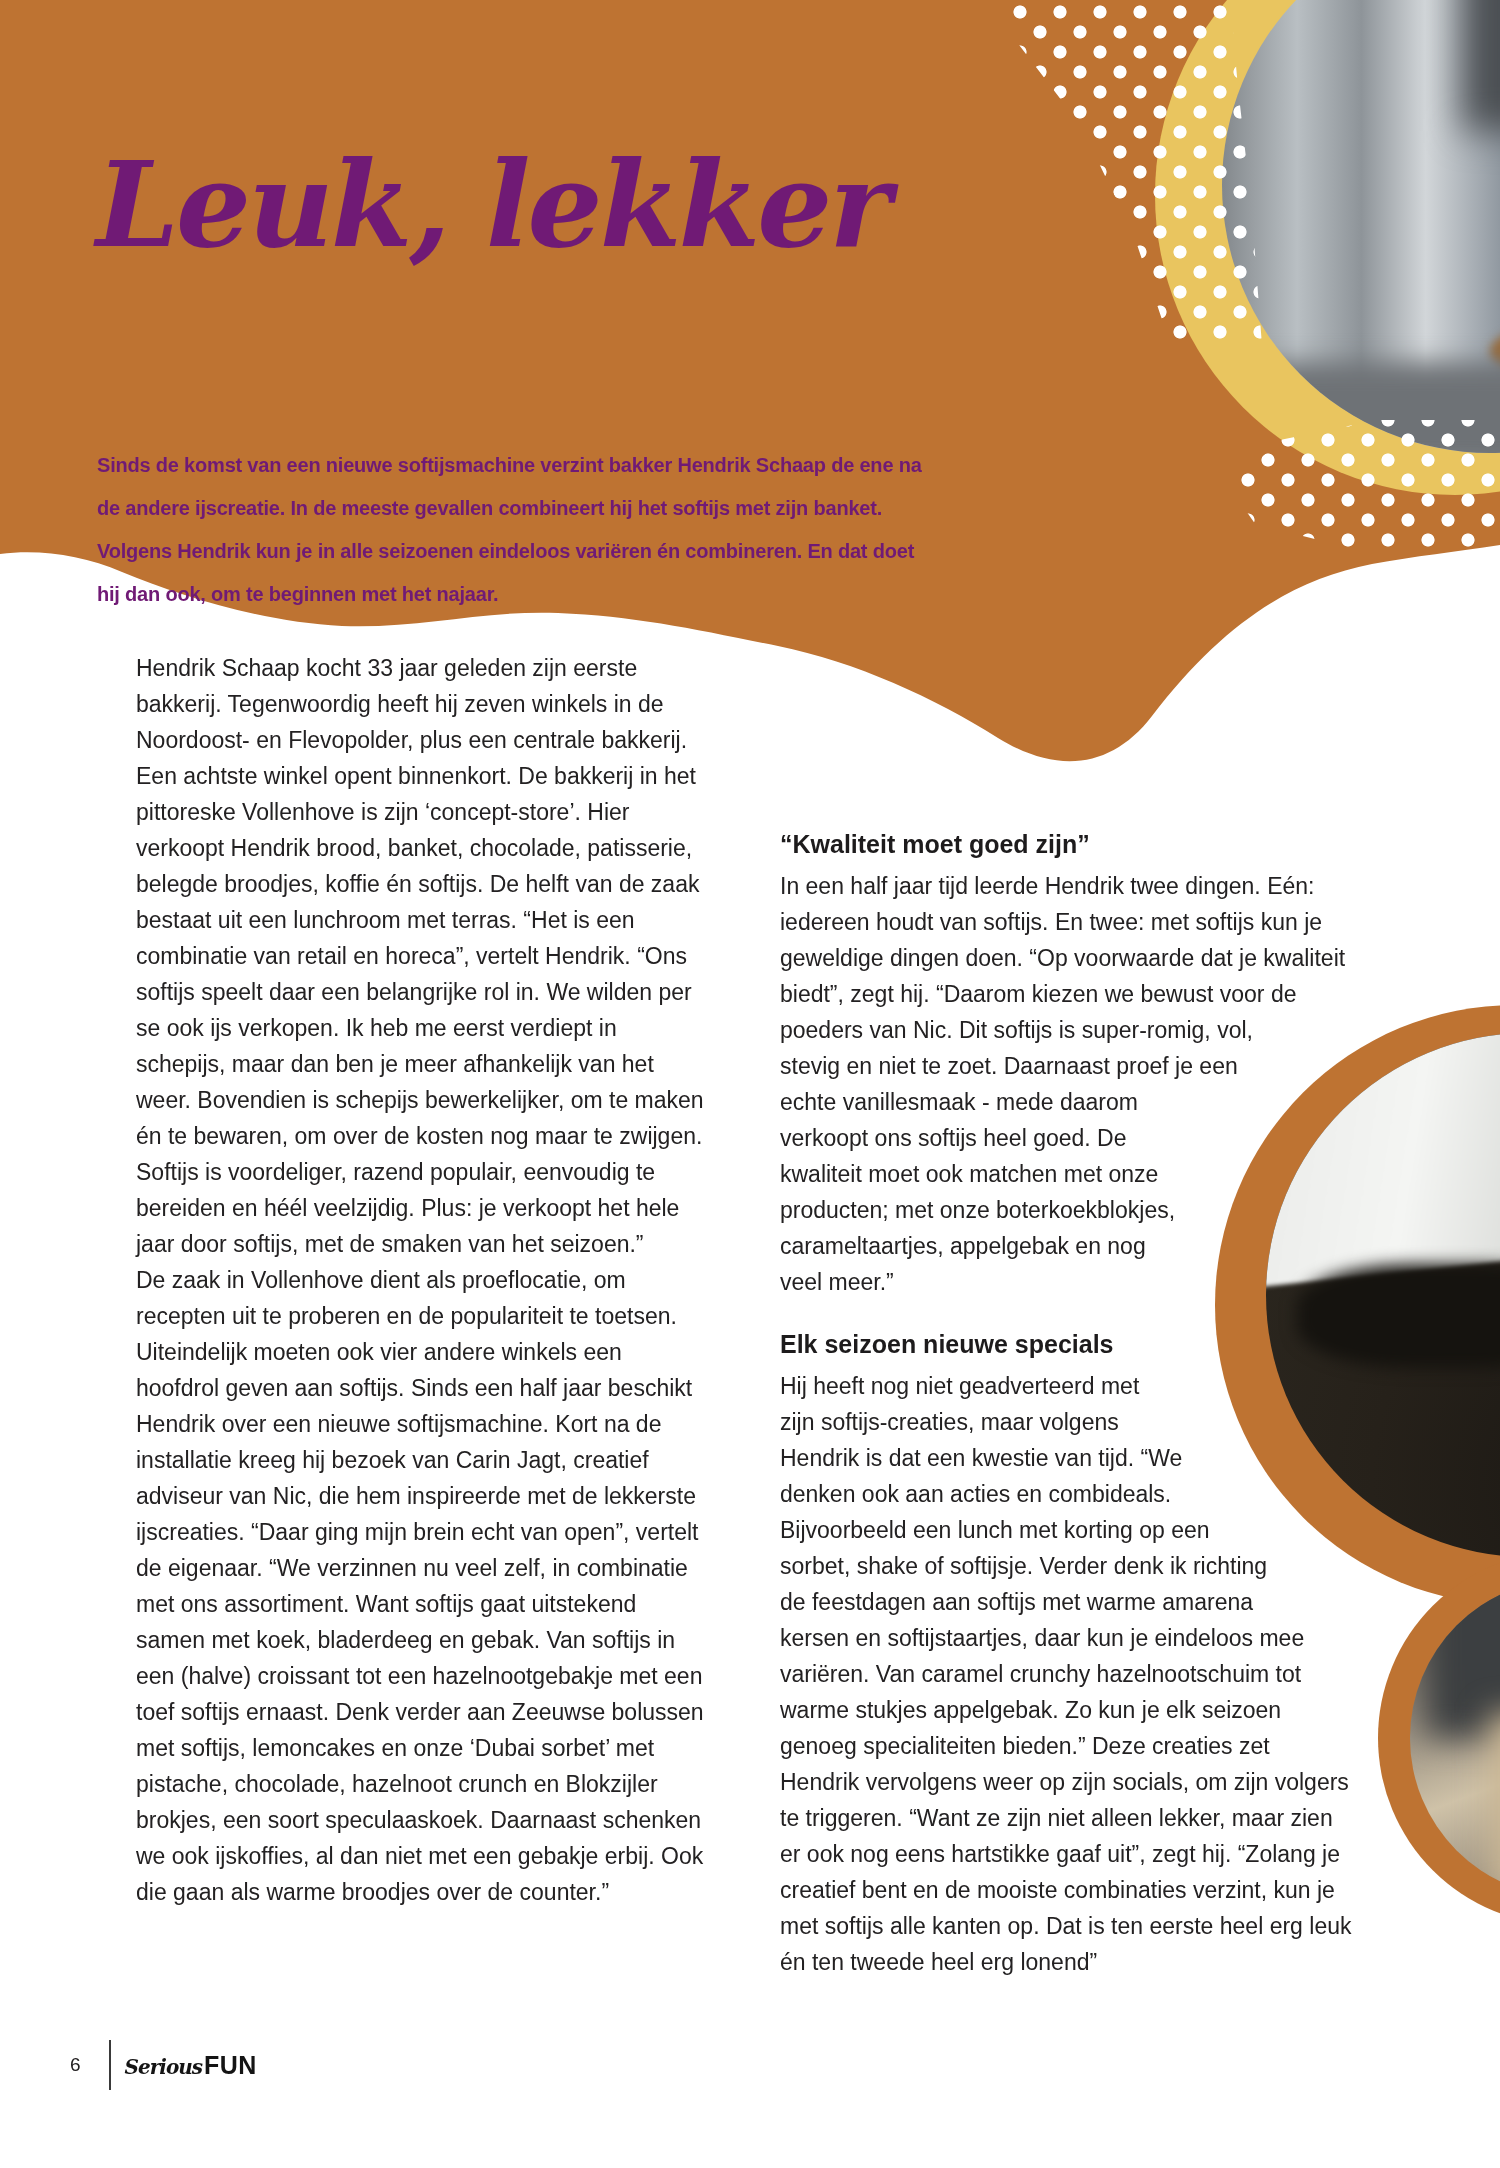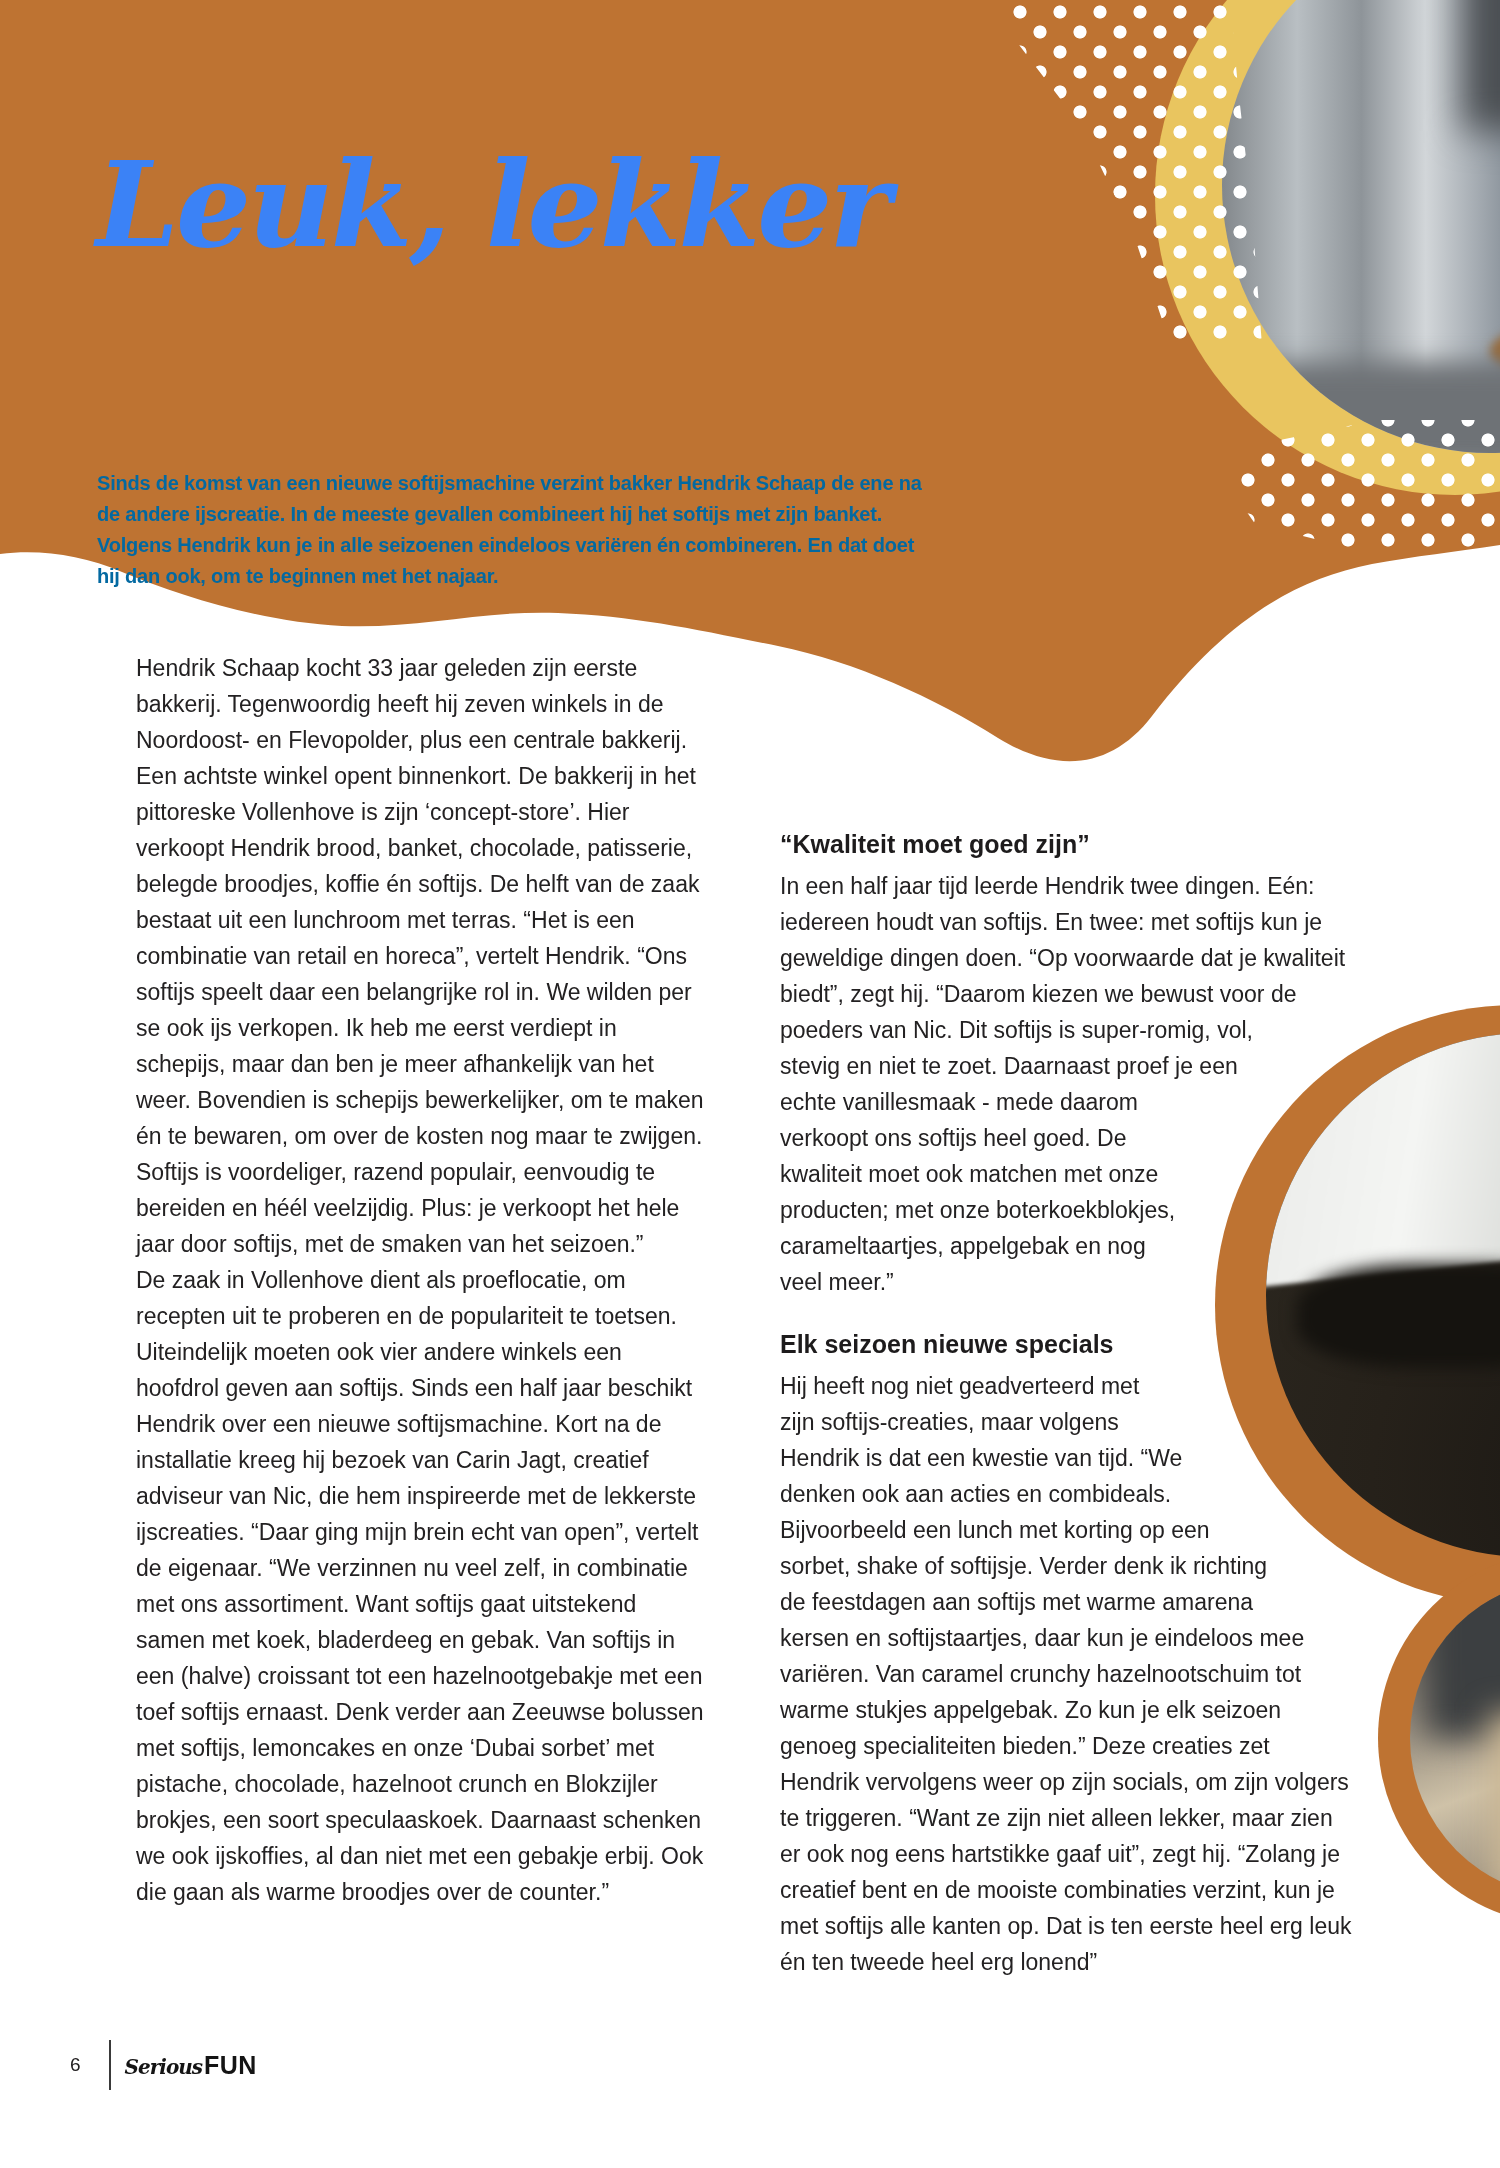--- a/index.html
+++ b/index.html
@@ -40,25 +40,25 @@
   .m-cone{position:absolute;left:40%;top:45%;width:37%;height:53%;filter:blur(1px);
     clip-path:polygon(28% 0,100% 10%,52% 100%);
     background:linear-gradient(30deg,#7c4f1d 0%,#b5823a 40%,#d29a48 60%,#96662a 100%);}
   
   .ring-detail{left:1378px;top:1551px;width:374px;height:374px;z-index:2;}
   .photo-detail{left:1410px;top:1579px;width:318px;height:318px;z-index:3;
     background:linear-gradient(160deg,#4a4a48 0%,#8c8478 30%,#cfc2a8 55%,#9e9483 75%,#6b655c 100%);}
   .d-blob1{position:absolute;left:5%;top:-5%;width:90%;height:55%;background:#3c3f41;filter:blur(16px);}
   .d-blob2{position:absolute;left:25%;top:42%;width:75%;height:58%;background:#cbb795;filter:blur(16px);}
   
-  .title{position:absolute;left:96px;top:72px;z-index:6;color:#3b82f6;
+  .title{position:absolute;left:96px;top:72px;z-index:6;color:#701a75;
     font-family:"DejaVu Serif",serif;font-style:italic;font-weight:bold;
     font-size:118px;line-height:107px;letter-spacing:-3px;}
-  .intro{position:absolute;left:97px;top:448px;width:834px;z-index:6;color:#0369a1;
-    font-weight:bold;font-size:20px;line-height:31px;letter-spacing:-0.2px;}
+  .intro{position:absolute;left:97px;top:424px;width:834px;z-index:6;color:#701a75;
+    font-weight:bold;font-size:20px;line-height:43px;letter-spacing:-0.2px;}
   
   .col{position:absolute;z-index:5;font-size:23px;line-height:36px;}
   .col-left{left:136px;top:650px;width:568px;}
   .col-right{left:780px;top:826px;width:572px;}
   .col p{margin:0;}
   .col h3{margin:0 0 6px 0;font-size:25px;line-height:36px;font-weight:bold;color:#1d1b1c;}
   .col-left h3{margin-top:34px;}
   .col-right h3.second{margin-top:26px;}
   .wrap-spacer{float:right;width:350px;height:790px;
     shape-outside:circle(335px at 515px 475px);shape-margin:14px;}

